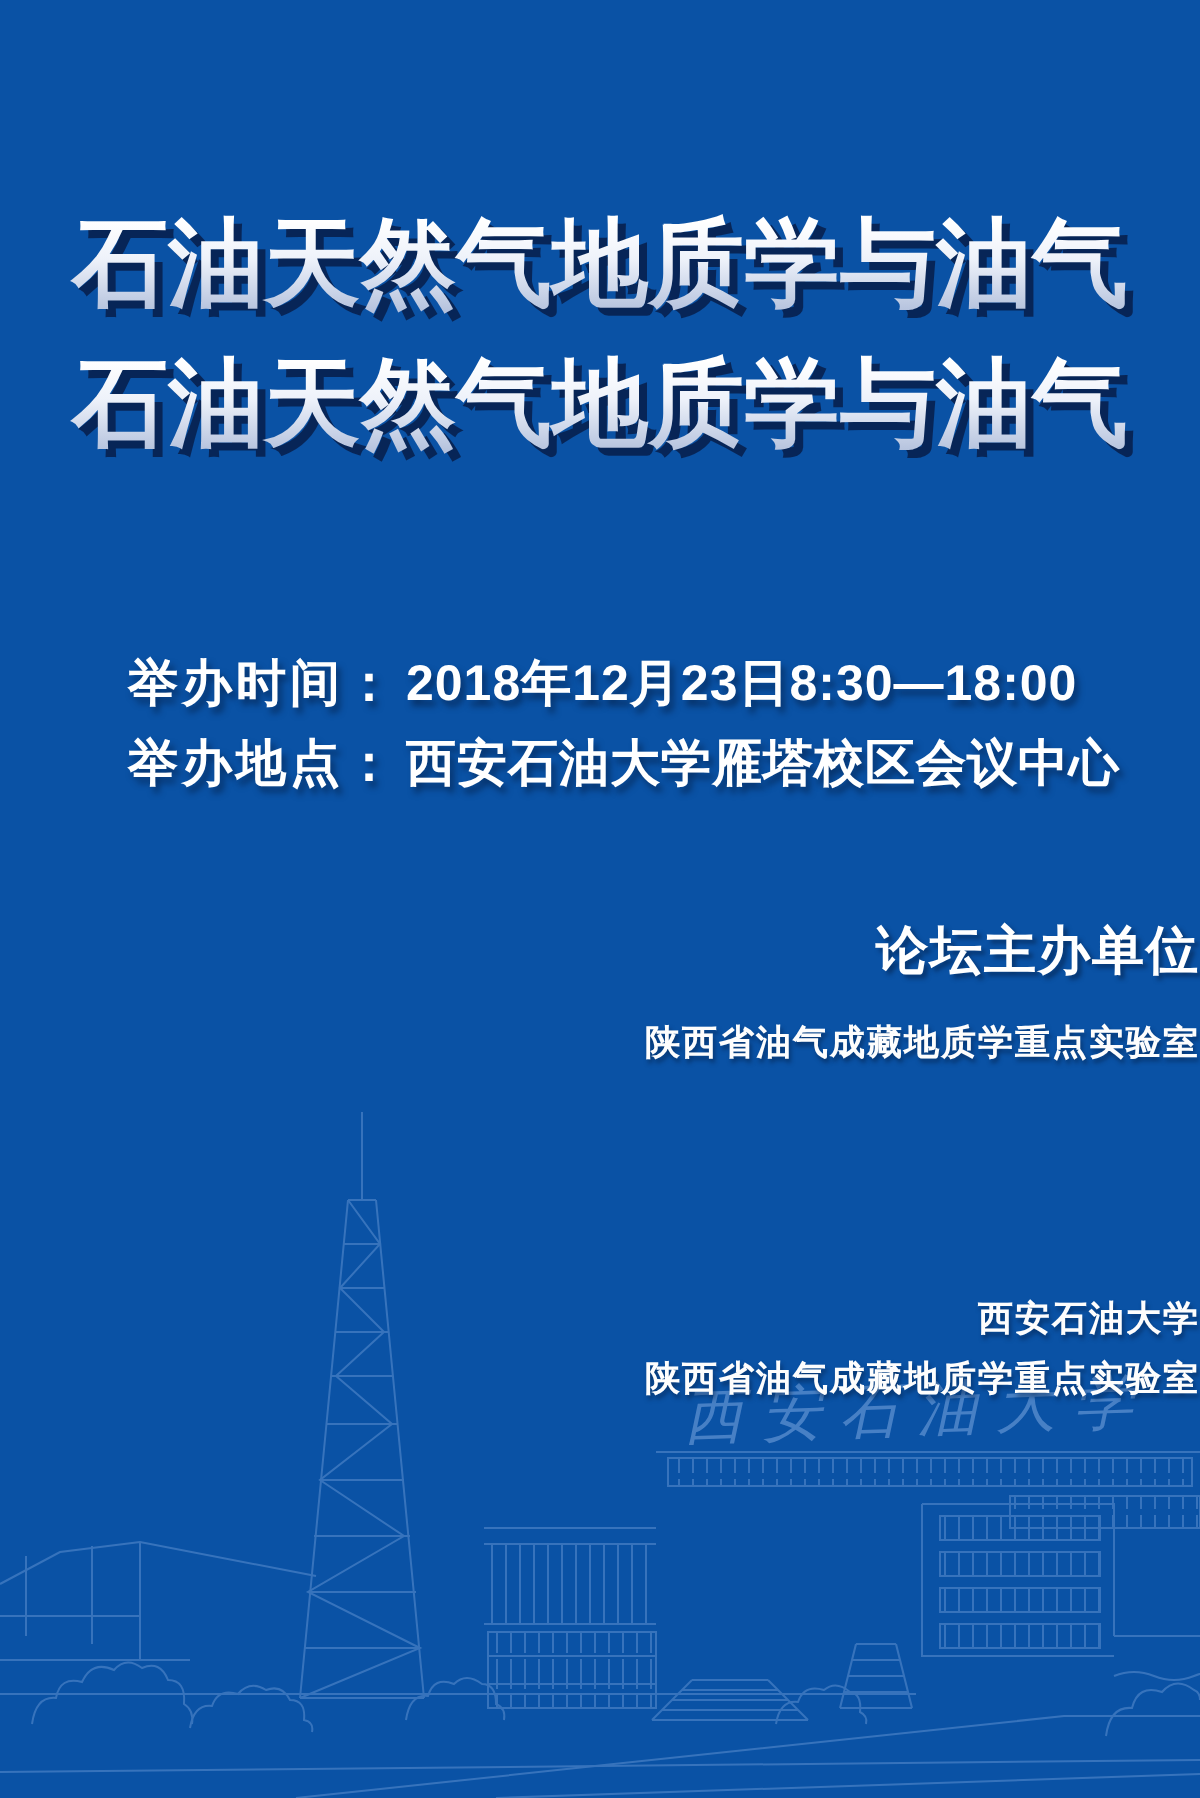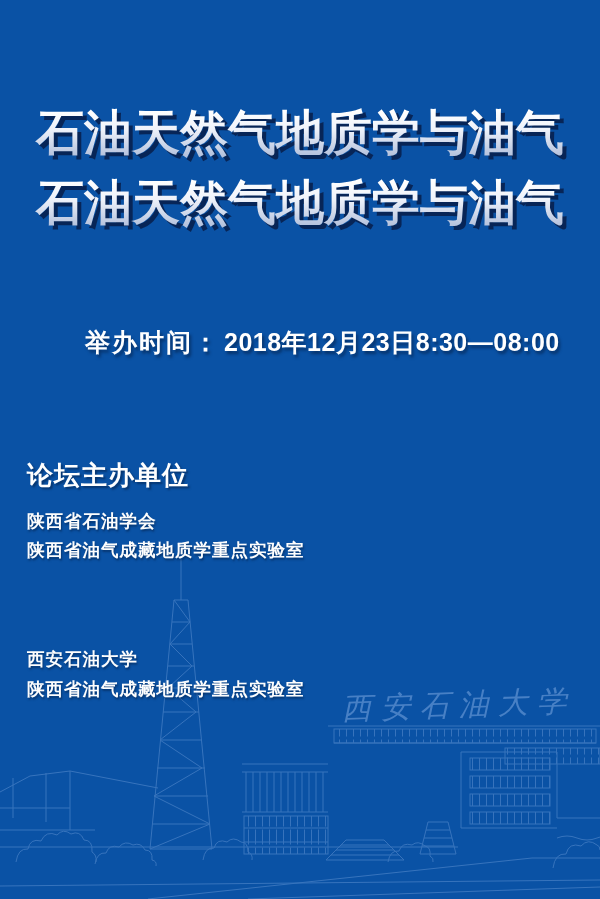--- a/index.html
+++ b/index.html
@@ -25,25 +25,25 @@
     color:#dce3f2;-webkit-text-fill-color:transparent;
     filter:drop-shadow(4px 4px 0 rgba(8,34,80,0.92));
   }
 
   
   .info{
     position:absolute;top:322px;left:64px;
     color:#ffffff;font-size:25px;font-weight:700;line-height:40px;
     text-shadow:2px 3px 3px rgba(4,25,60,0.55);
   }
-  .info-label{letter-spacing:2px;margin-right:4px;margin-left:21px;}
+  .info-label{letter-spacing:2px;margin-right:4px;}
   .info-value{letter-spacing:0.5px;}
 
   
-  .section{position:absolute;left:0;right:0;text-align:left;color:#ffffff;padding-left:27px;}
+  .section{position:absolute;left:0;right:0;text-align:right;color:#ffffff;padding-left:27px;}
   .section h2{
     margin:0;font-size:26px;font-weight:700;letter-spacing:1px;
     font-family:"Liberation Sans",sans-serif;
     text-shadow:2px 2px 2px rgba(4,25,60,0.5);
   }
   .section ul{list-style:none;margin:14px 0 0 0;padding:0;}
   .section li{
     font-family:"Liberation Serif",serif;
     font-weight:700;font-size:17.5px;letter-spacing:1px;color:#fdfdfd;
     text-shadow:1px 2px 2px rgba(4,25,60,0.5);
@@ -177,28 +177,30 @@
 
   <div class="content">
 
     <h1 class="title">
       <div class="title-line">石油天然气地质学与油气</div>
       <div class="title-line">石油天然气地质学与油气</div>
     </h1>
 
     <div class="info">
       <div class="info-row">
-        <span class="info-label">举办时间：</span><span class="info-value">2018年12月23日8:30—08:00</span>
+        <span class="info-label">举办时间：</span><span class="info-value">2018年12月23日8:30—18:00</span>
+      </div>
+      <div class="info-row">
+        <span class="info-label">举办地点：</span><span class="info-value">西安石油大学雁塔校区会议中心</span>
       </div>
     </div>
 
     <div class="section section-host">
       <h2>论坛主办单位</h2>
       <ul>
-        <li>陕西省石油学会</li>
         <li>陕西省油气成藏地质学重点实验室</li>
       </ul>
     </div>
 
     <div class="section section-org">
       <ul>
         <li>西安石油大学</li>
         <li>陕西省油气成藏地质学重点实验室</li>
       </ul>
     </div>

